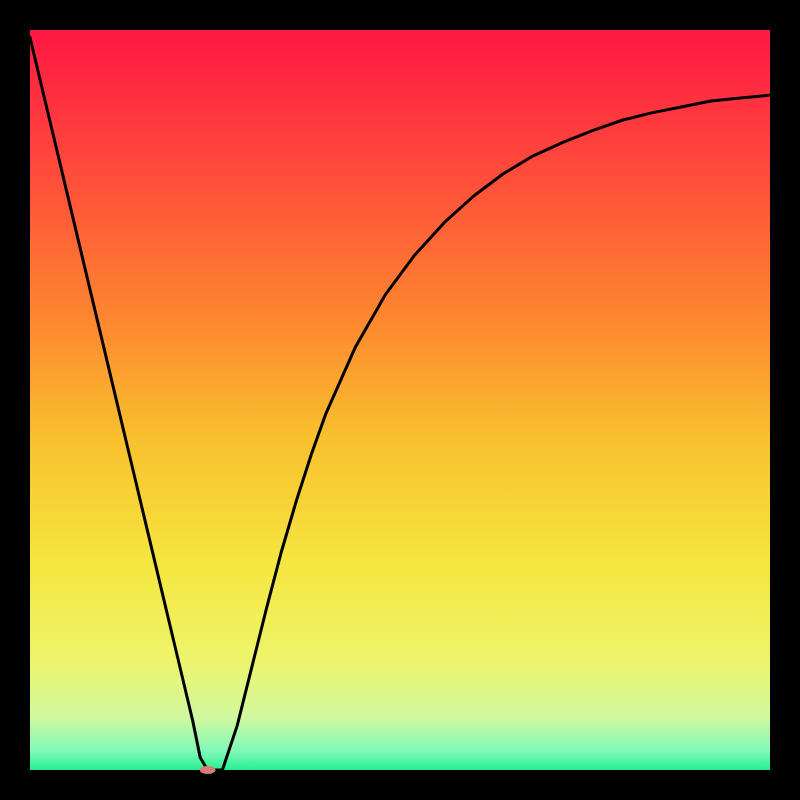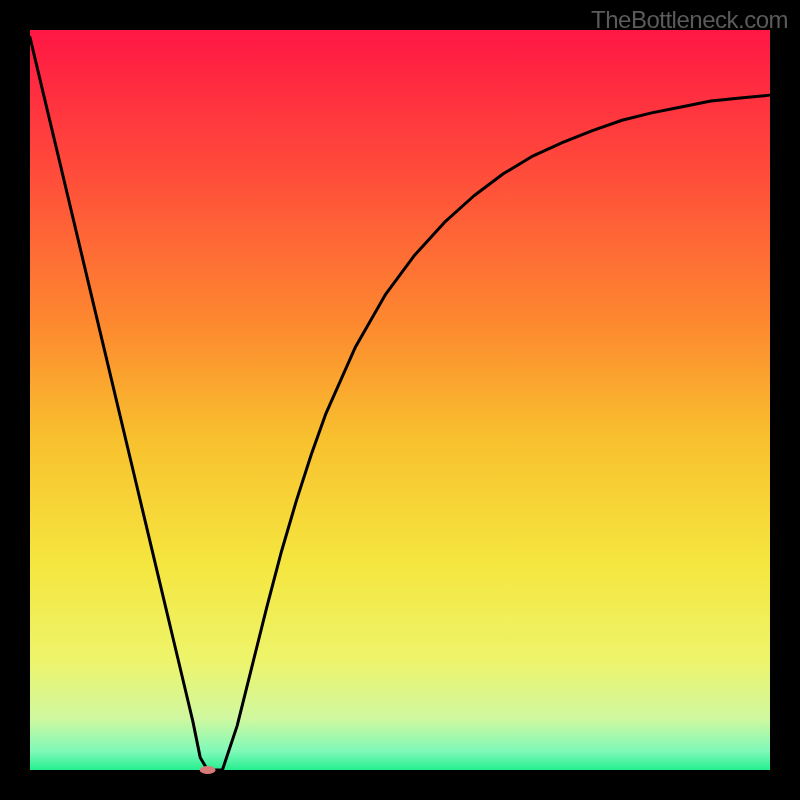--- a/index.html
+++ b/index.html
@@ -31,21 +31,20 @@
     left: 0;
     top: 0;
     width: 800px;
     height: 800px;
   }
 </style>
 </head>
 <body>
 
 <div class="frame">
-  <div class="attribution">TheBottleneck.com</div>
   <svg class="plot" viewBox="0 0 800 800" preserveAspectRatio="none">
     <defs>
       <linearGradient id="bg-grad" x1="0" y1="0" x2="0" y2="1">
           <stop offset="0%" stop-color="#ff1744"></stop>
           <stop offset="20%" stop-color="#ff4e3a"></stop>
           <stop offset="40%" stop-color="#fd8a2f"></stop>
           <stop offset="55.00000000000001%" stop-color="#f8c02e"></stop>
           <stop offset="72%" stop-color="#f5e63f"></stop>
           <stop offset="85%" stop-color="#eef46a"></stop>
           <stop offset="93%" stop-color="#d0f8a0"></stop>

